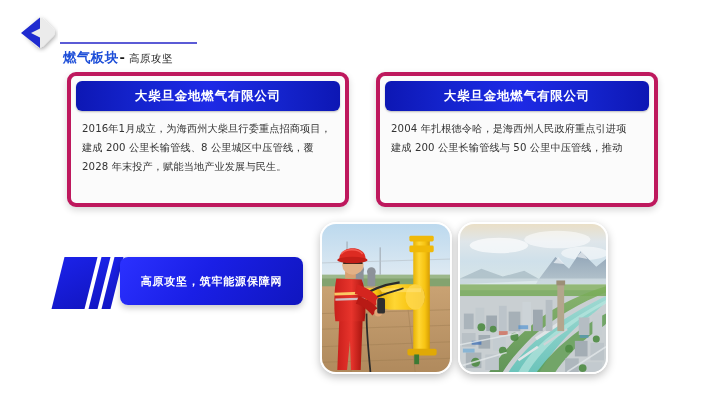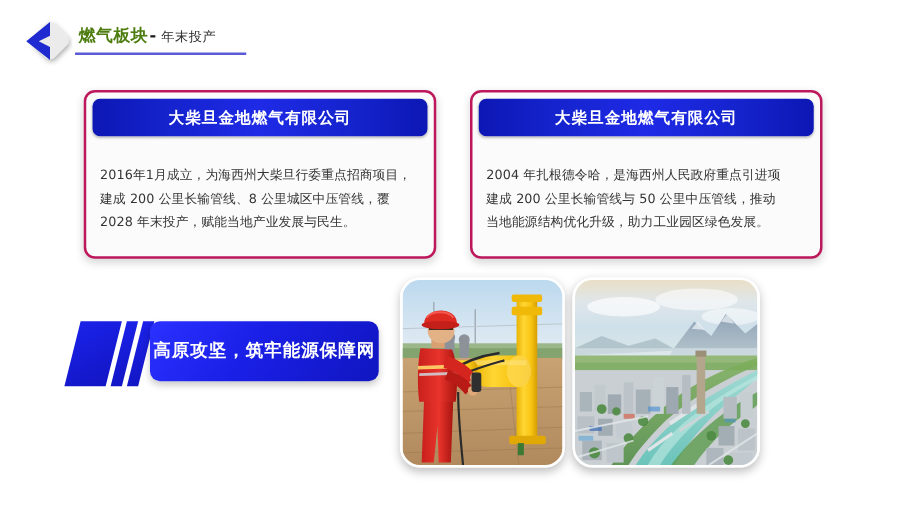--- a/index.html
+++ b/index.html
@@ -32,22 +32,23 @@
     left: 63px; top: 20px;
     display: flex;
     align-items: baseline;
     gap: 1px;
     padding-bottom: 4px;
   }
 
   .header-title-main {
     font-size: 13.5px;
     font-weight: bold;
-    color: #4d7c0f;
+    color: #1d4ed8;
     letter-spacing: .4px;
+    margin-top: 29px;
   }
 
   .header-title-sep {
     font-size: 13px;
     font-weight: bold;
     color: #1a1a1a;
   }
 
   .header-title-sub {
     font-size: 10.5px;
@@ -64,21 +65,21 @@
     background: #5b5bd6;
   }
 
   
   .card {
     position: absolute;
     top: 72px;
     width: 282px;
     height: 135px;
     background: #fbfbfb;
-    border: 2px solid #be185d;
+    border: 4px solid #be185d;
     border-radius: 9px;
     box-shadow: 0 3px 7px rgba(0,0,0,0.16);
     padding: 5px;
   }
   .card-left  { left: 67px; }
   .card-right { left: 376px; }
 
   .card-head {
     height: 30px;
     border-radius: 6px;
@@ -91,21 +92,20 @@
 
   .card-head-text {
     color: #ffffff;
     font-size: 12.5px;
     font-weight: bold;
     letter-spacing: .8px;
   }
 
   .card-body {
     padding: 8px 6px 0 6px;
-    margin-top: 14px;
   }
 
   .card-line {
     font-size: 10.2px;
     color: #333333;
     line-height: 19px;
     letter-spacing: .1px;
     white-space: nowrap;
   }
 
@@ -134,21 +134,21 @@
     background: linear-gradient(125deg,#2b31ff 0%,#1a1fe6 45%,#1016bf 100%);
     border-radius: 8px;
     display: flex;
     align-items: center;
     justify-content: center;
     box-shadow: 0 3px 6px rgba(0,0,0,0.22);
   }
 
   .ribbon-text {
     color: #ffffff;
-    font-size: 14px;
+    font-size: 11px;
     font-weight: bold;
     letter-spacing: .8px;
     white-space: nowrap;
   }
 
   
   .photo {
     position: absolute;
     top: 222px;
     width: 132px;
@@ -178,21 +178,21 @@
       <g filter="url(#lgshadow)">
         <rect x="12" y="7.5" width="24" height="24" rx="5" ry="5" transform="rotate(45 24 19.5)" fill="#ebebeb"></rect>
       </g>
       <path d="M24 4.5 L24 15.5 L15 20 L24 24.5 L24 35 L5 20 Z" fill="#1f2bd0"></path>
     </svg>
   </div>
 
   <div class="header-title-wrap">
     <span class="header-title-main">燃气板块</span>
     <span class="header-title-sep">-</span>
-    <span class="header-title-sub">年末投产</span>
+    <span class="header-title-sub">高原攻坚</span>
   </div>
 
   <div class="header-underline"></div>
 </div>
 
 <div class="card card-left">
   <div class="card-head">
     <span class="card-head-text">大柴旦金地燃气有限公司</span>
   </div>
   <div class="card-body">
@@ -202,21 +202,20 @@
   </div>
 </div>
 
 <div class="card card-right">
   <div class="card-head">
     <span class="card-head-text">大柴旦金地燃气有限公司</span>
   </div>
   <div class="card-body">
     <div class="card-line">2004 年扎根德令哈，是海西州人民政府重点引进项</div>
     <div class="card-line">建成 200 公里长输管线与 50 公里中压管线，推动</div>
-    <div class="card-line">当地能源结构优化升级，助力工业园区绿色发展。</div>
   </div>
 </div>
 
 <div class="ribbon">
   <div class="ribbon-shard shard-a"></div>
   <div class="ribbon-shard shard-b"></div>
   <div class="ribbon-shard shard-c"></div>
   <div class="ribbon-bar">
     <span class="ribbon-text">高原攻坚，筑牢能源保障网</span>
   </div>

